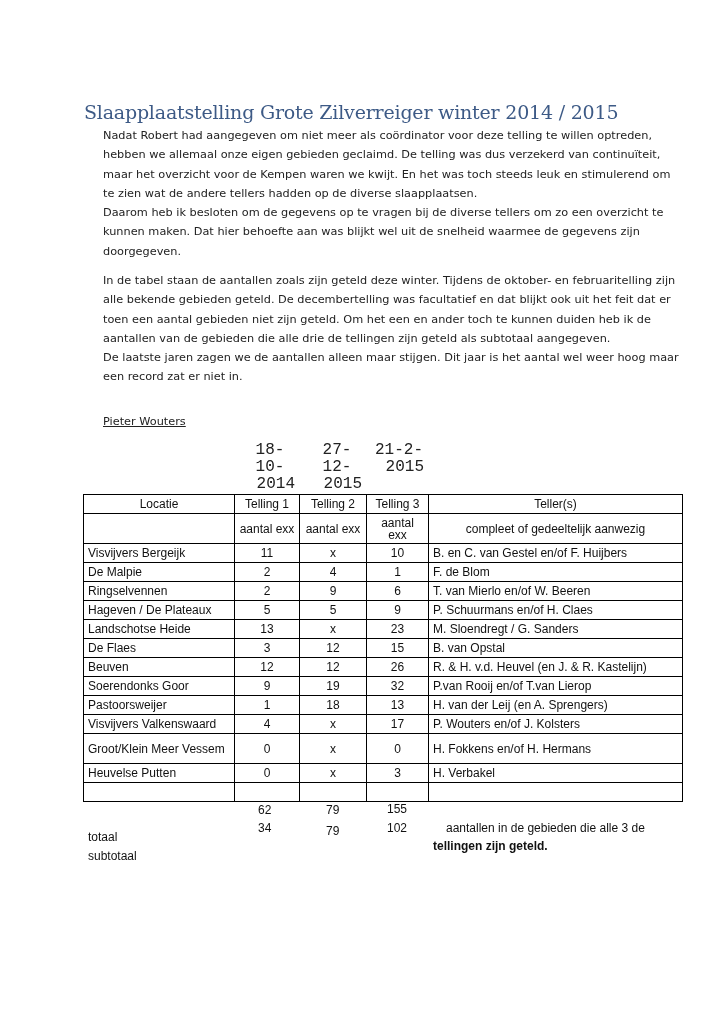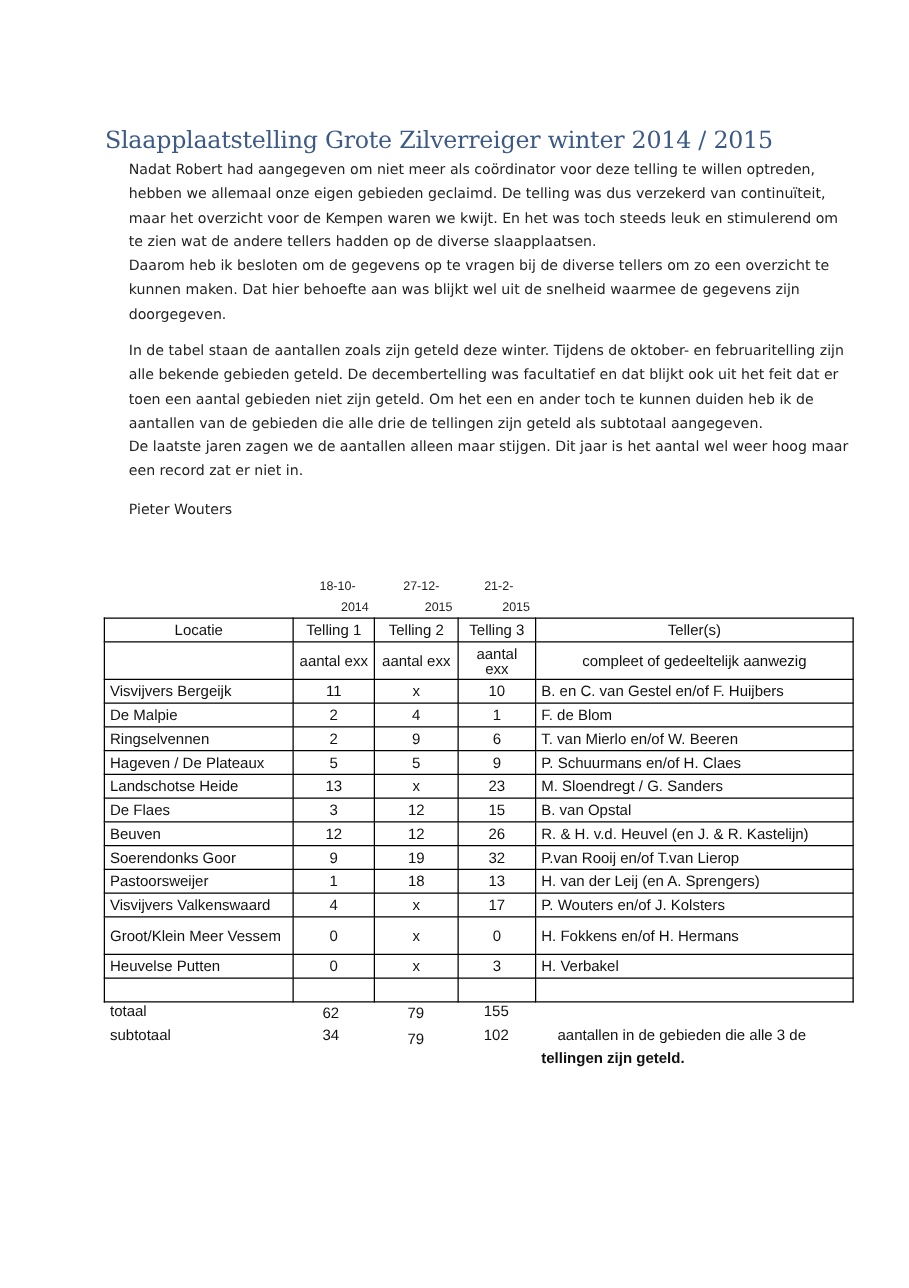--- a/index.html
+++ b/index.html
@@ -2,33 +2,33 @@
 <html><head>
   <meta charset="utf-8">
   <style>
     html, body { margin: 0; padding: 0; background: #ffffff; }
     body { width: 727px; height: 1030px; position: relative; overflow: hidden; font-family: "DejaVu Sans", sans-serif; color: #222; }
     .title { position: absolute; left: 84px; top: 101px; font-family: "DejaVu Serif", serif; font-size: 19px; color: #3d5a86; letter-spacing: -0.2px; white-space: nowrap; }
     .body-text { position: absolute; left: 84px; width: 560px; font-size: 11.3px; line-height: 19.3px; color: #222; margin-left: 19px; }
     .body-text p { margin: 0; white-space: nowrap; }
     .p1 { top: 126px; }
     .p2 { top: 271px; }
-    .sig { top: 398px; }
-    .dates { position: absolute; top: 461px; font-family: Liberation Sans, sans-serif; font-size: 10px; line-height: 17px; color: #222; text-align: right; }
+    .sig { top: 412px; text-decoration: underline; }
+    .dates { position: absolute; top: 442px; font-family: Liberation Mono, monospace; font-size: 16px; line-height: 17px; color: #222; text-align: right; }
     table.data { position: absolute; left: 83px; top: 494px; border-collapse: collapse; font-family: "Liberation Sans", sans-serif; font-size: 12px; color: #111; }
     table.data td { border: 1px solid #000; padding: 0 4px; height: 18px; line-height: 14px; }
     table.data td.num { text-align: center; }
     table.data td.hdr { text-align: center; }
     .c0 { width: 142px; }
     .c1 { width: 56px; }
     .c2 { width: 58px; }
     .c3 { width: 53px; }
     .c4 { width: 245px; }
     .totals { position: absolute; font-family: "Liberation Sans", sans-serif; font-size: 12px; color: #111; }
-    .t-label { left: 88px; }
+    .t-label { left: 88px; margin-top: 28px; }
   </style>
 </head>
 <body>
 
 <div>
   <div class="title">Slaapplaatstelling Grote Zilverreiger winter 2014 / 2015</div>
 
   <div class="body-text p1">
     <p>Nadat Robert had aangegeven om niet meer als coördinator voor deze telling te willen optreden,</p>
     <p>hebben we allemaal onze eigen gebieden geclaimd. De telling was dus verzekerd van continuïteit,</p>

